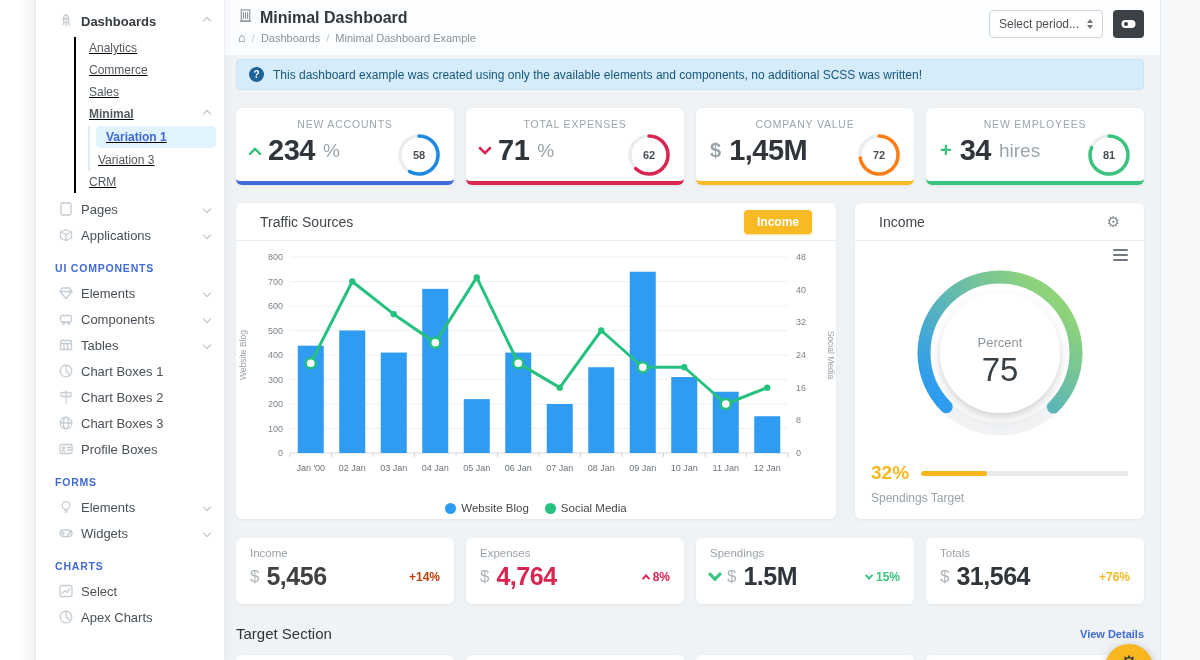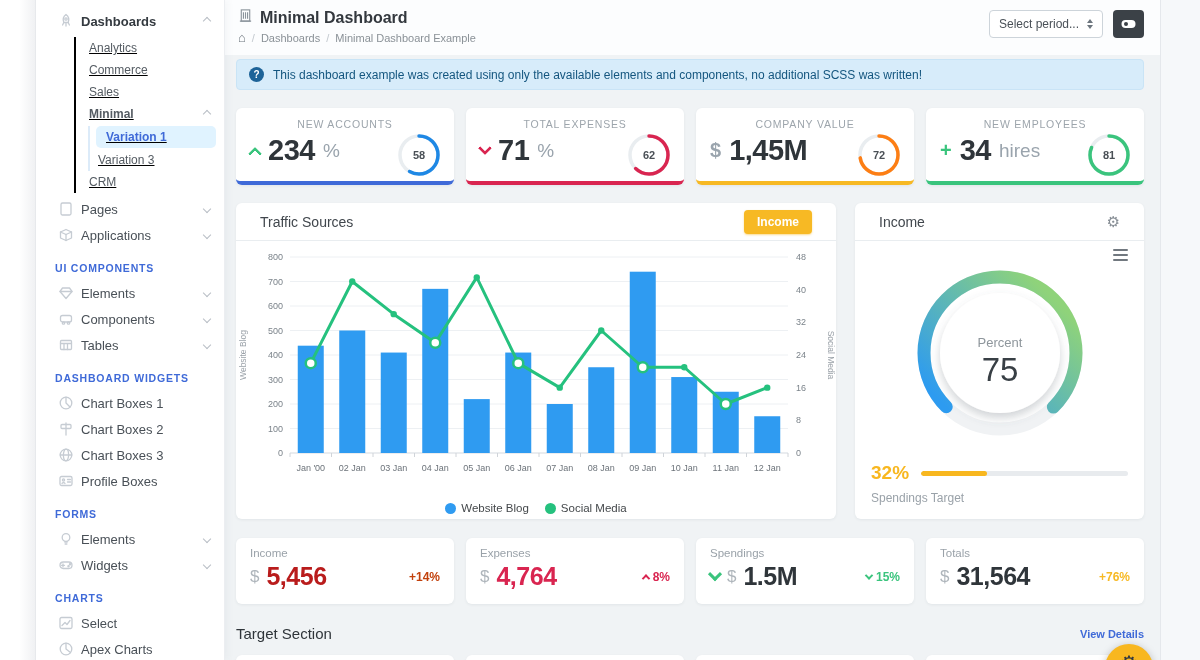--- a/index.html
+++ b/index.html
@@ -217,21 +217,20 @@
     <span class="icon">
         <svg width="16" height="16" viewBox="0 0 16 16" class="sicon">
           <rect x="2.5" y="3.5" width="11" height="9" rx="1"></rect>
           <path d="M2.5 6.5h11M6 6.5v6M9.5 6.5v6"></path>
         </svg>
       </span>
     <span>Tables</span>
       <span class="chev"></span>
   </div>
 
-  <div class="s-header">DASHBOARD WIDGETS</div>
   <div class="s-item">
     <span class="icon">
         <svg width="16" height="16" viewBox="0 0 16 16" class="sicon">
           <circle cx="8" cy="8" r="5.8"></circle>
           <path d="M8 2.2V8l4 4"></path>
         </svg>
       </span>
     <span>Chart Boxes 1</span>
   </div>
   <div class="s-item">
@@ -553,21 +552,21 @@
           <div class="spend-label">Spendings Target</div>
         </div>
       </div>
     </div>
 
     <div class="grid4 bottom-grid">
       <div class="b-card">
         <div class="bc-label">Income</div>
         <div class="bc-row">
           <span class="bc-cur">$</span>
-          <span class="bc-value" style="color: #b91c1c;">5,456</span>
+          <span class="bc-value" style="color: #404040;">5,456</span>
           <span class="bc-delta" style="color: #c2410c;">
               <span>+14%</span>
             </span>
         </div>
       </div>
       <div class="b-card">
         <div class="bc-label">Expenses</div>
         <div class="bc-row">
           <span class="bc-cur">$</span>
           <span class="bc-value" style="color: rgb(217, 37, 80);">4,764</span>

